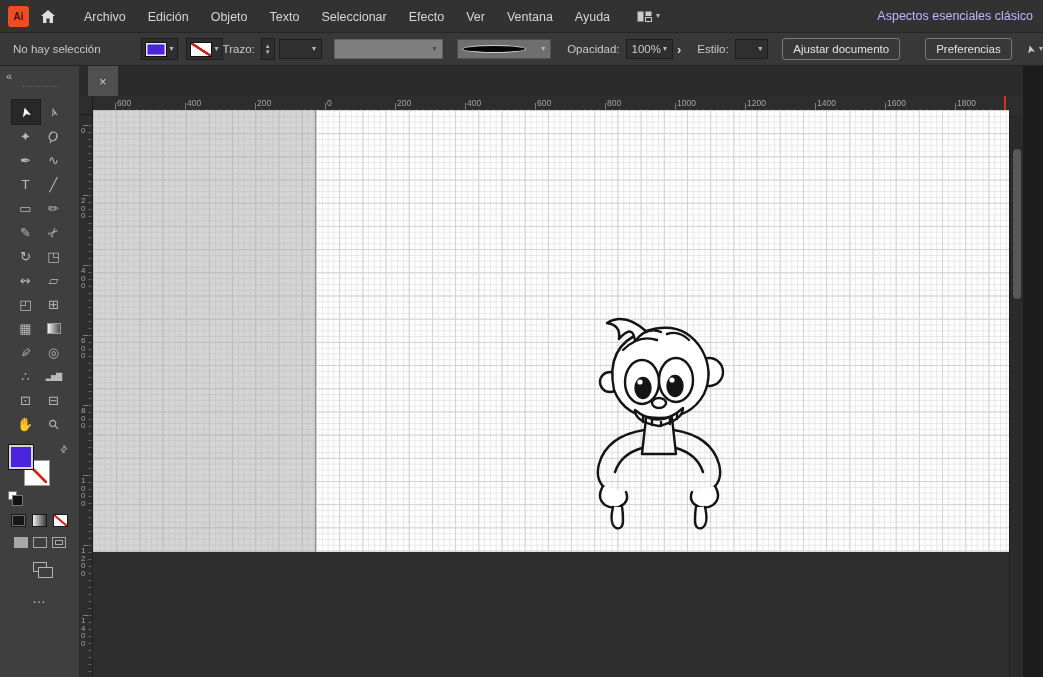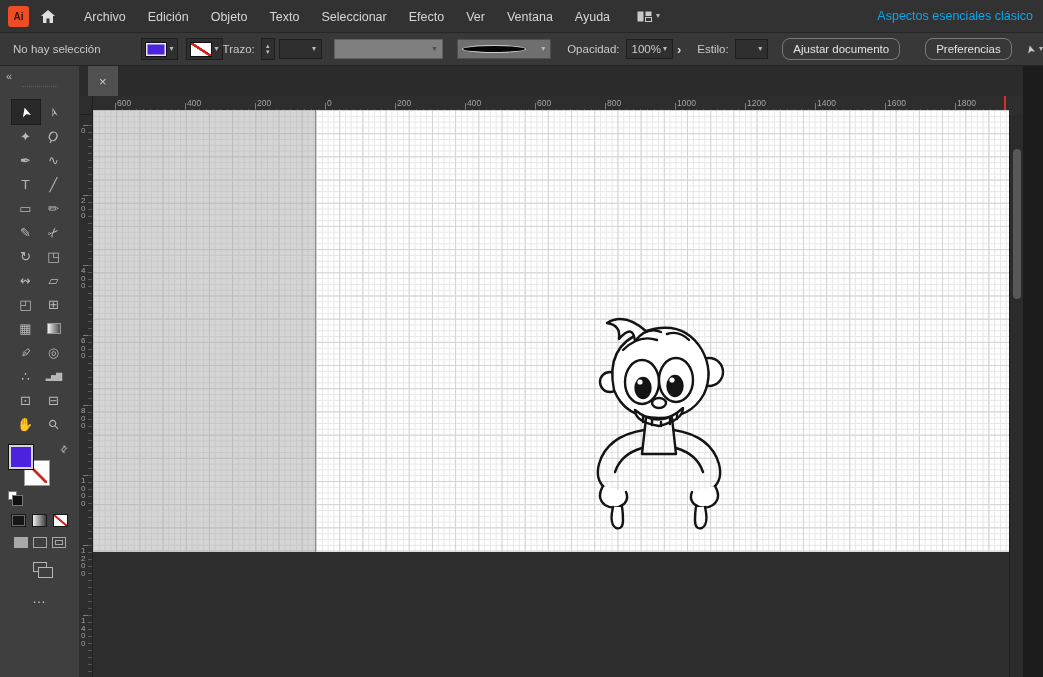--- a/index.html
+++ b/index.html
@@ -7,36 +7,36 @@
   body{position:relative;background:#333;font-family:"Liberation Sans","DejaVu Sans",sans-serif;-webkit-font-smoothing:antialiased}
 
   
   .menubar{position:absolute;left:0;top:0;width:1043px;height:33px;background:#323232;border-bottom:1px solid #262626;display:flex;align-items:center;padding:0 10px 0 8px}
   .app-logo{width:21px;height:21px;border-radius:3px;background:#ed4d25;color:#3a1200;font-weight:bold;font-size:10px;display:flex;align-items:center;justify-content:center;flex:0 0 auto}
   .home-btn{margin-left:12px;display:flex;align-items:center}
   .menu-items{display:flex;align-items:flex-start;margin-left:18px;height:100%}
   .menu-item{color:#d6d6d6;font-size:12.5px;padding:0 11px;height:33px;display:flex;align-items:center;cursor:default}
   .arrange-wrap{margin-left:16px;display:flex;align-items:center;gap:4px}
   .chev{color:#b8b8b8;font-size:8px;line-height:1}
-  .workspace{margin-left:auto;color:#0ea5e9;font-size:12.5px;white-space:nowrap;overflow:hidden;max-width:170px}
+  .workspace{margin-left:auto;color:#c4b5fd;font-size:12.5px;white-space:nowrap;overflow:hidden;max-width:170px}
 
   
   .controlbar{position:absolute;left:0;top:33px;width:1043px;height:33px;background:#383838;border-bottom:1px solid #242424;display:flex;align-items:center;padding-left:13px;color:#cfcfcf;font-size:11.5px}
   .ctl-label{color:#c9c9c9;white-space:nowrap}
   .swatch-combo{display:inline-flex;align-items:center;background:#2f2f2f;border:1px solid #1e1e1e;height:22px;padding:2px 3px;gap:3px}
   .swatch{width:22px;height:15px;border:1px solid #111}
   .swatch.fill{box-shadow:inset 0 0 0 1.5px #e8e8e8}
   .swatch.none{background:linear-gradient(to top right,#fff 43%,#cf2318 45%,#cf2318 55%,#fff 57%)}
   .stepper{display:inline-flex;flex-direction:column;justify-content:center;background:#2f2f2f;border:1px solid #1e1e1e;height:22px;width:14px;align-items:center;line-height:6px}
   .stepper span{font-size:6px;color:#bbb}
   .combo{display:inline-flex;align-items:center;justify-content:space-between;background:#2f2f2f;border:1px solid #1e1e1e;height:20px;padding:0 5px;color:#ccc}
   .combo.disabled{background:#7f7f7f;border-color:#5f5f5f}
   .combo.disabled .chev{color:#4a4a4a}
   .spindle{width:62px;height:6px;background:#060606;border-radius:50%;box-shadow:0 0 0 1px #cfcfcf}
-  .ctl-btn{height:22px;padding:0 10px;border:1px solid #7a7a7a;border-radius:8px;background:transparent;color:#e3e3e3;font-size:11.5px;display:inline-flex;align-items:center;white-space:nowrap}
+  .ctl-btn{height:22px;padding:0 10px;border:1px solid #7a7a7a;border-radius:3px;background:transparent;color:#e3e3e3;font-size:11.5px;display:inline-flex;align-items:center;white-space:nowrap}
   .chev-right{color:#d8d8d8;font-size:13px;font-weight:bold}
   .pointer-icon{color:#c9c9c9;font-size:11px;display:inline-block;transform:rotate(-105deg)}
 
   
   .tabstrip{position:absolute;left:80px;top:66px;width:943px;height:30px;background:#2b2b2b;display:flex;align-items:flex-end}
   .tab{height:30px;margin-left:8px;background:#505050;color:#e9e9e9;font-size:11.5px;display:flex;align-items:center;gap:10px;padding:0 11px;max-width:330px;white-space:nowrap}
   .tab-close{color:#c9c9c9;font-size:13px;line-height:1}
 
   
   .left-panel{position:absolute;left:0;top:66px;width:80px;height:611px;background:#3f3f3f;border-right:1px solid #2c2c2c}

